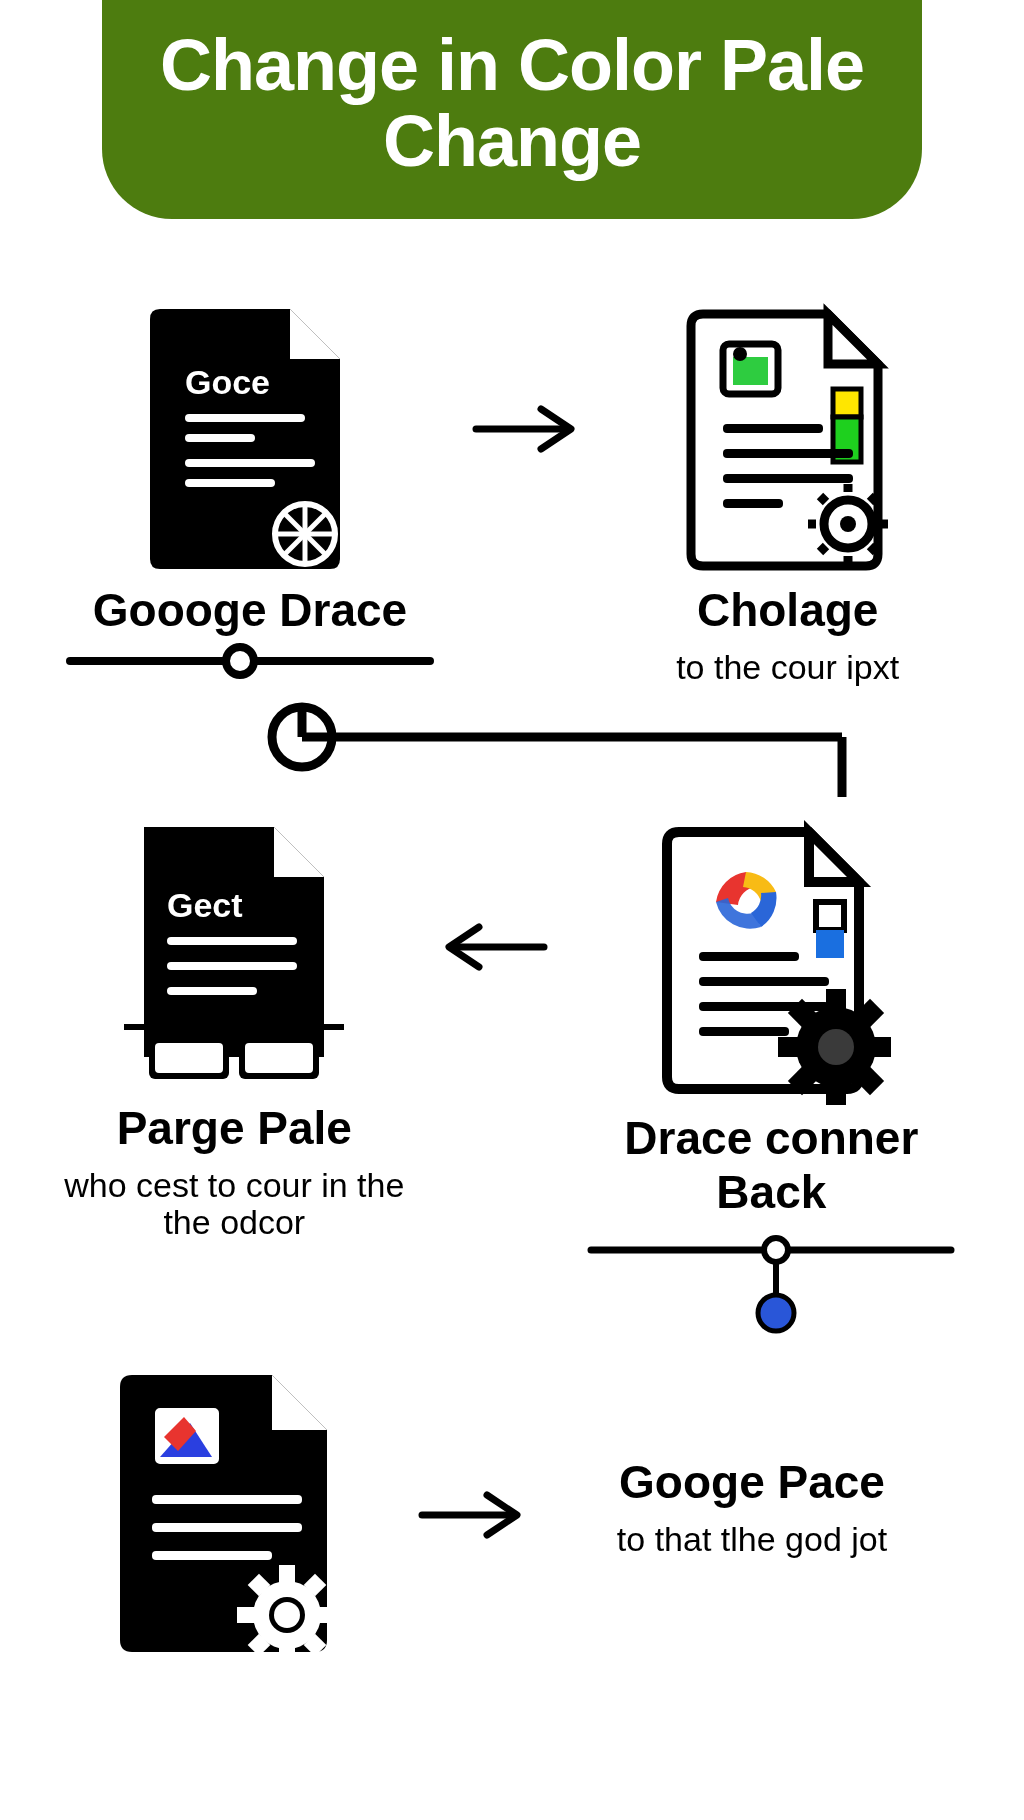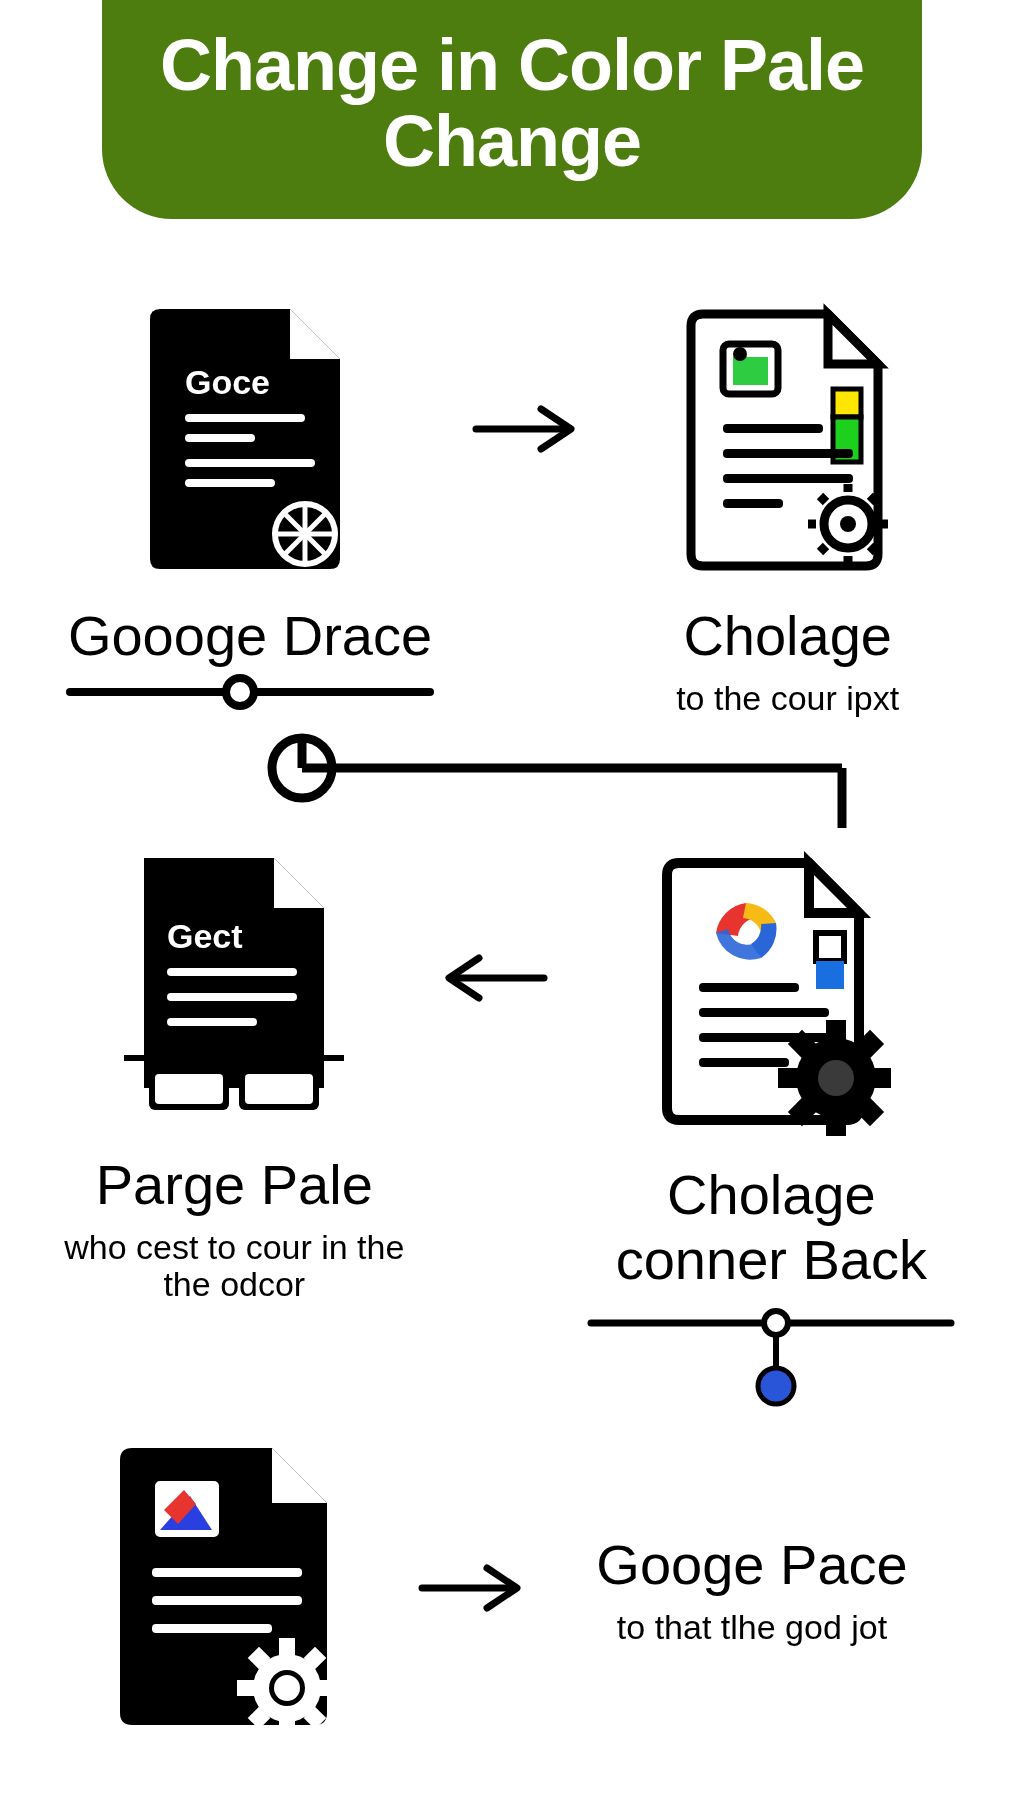--- a/index.html
+++ b/index.html
@@ -33,23 +33,23 @@
     margin-top: 60px;
   }
   .step {
     display: flex;
     flex-direction: column;
     align-items: center;
     text-align: center;
     width: 380px;
   }
   .step-title {
-    font-size: 56px;
-    font-weight: 400;
-    margin-top: 24px;
+    font-size: 46px;
+    font-weight: 700;
+    margin-top: 4px;
   }
   .step-sub {
     font-size: 34px;
     font-weight: 400;
     margin-top: 12px;
     line-height: 1.1;
   }
   .arrow-h {
     width: 120px;
     height: 260px;
@@ -193,21 +193,21 @@
             <rect x="-10" y="38" width="20" height="20"></rect>
           <rect x="-58" y="-10" width="20" height="20"></rect>
             <rect x="38" y="-10" width="20" height="20"></rect>
           <rect x="24" y="-44" width="20" height="20" transform="rotate(45 34 -34)"></rect>
           <rect x="-44" y="24" width="20" height="20" transform="rotate(45 -34 34)"></rect>
           <rect x="-44" y="-44" width="20" height="20" transform="rotate(-45 -34 -34)"></rect>
           <rect x="24" y="24" width="20" height="20" transform="rotate(-45 34 34)"></rect>
         </g>
       </g>
     </svg>
-    <div class="step-title">Cholage conner Back</div>
+    <div class="step-title">Drace conner Back</div>
     <svg width="380" height="110" viewBox="0 0 380 110" style="margin-top:6px">
       <line x1="10" y1="25" x2="370" y2="25" stroke="#000" stroke-width="7" stroke-linecap="round"></line>
       <circle cx="195" cy="25" r="12" fill="#fff" stroke="#000" stroke-width="6"></circle>
       <line x1="195" y1="37" x2="195" y2="78" stroke="#000" stroke-width="6"></line>
       <circle cx="195" cy="88" r="18" fill="#2956d8" stroke="#000" stroke-width="5"></circle>
     </svg>
   </div>
 </div>
 
 <div class="row" style="margin-top:30px">

